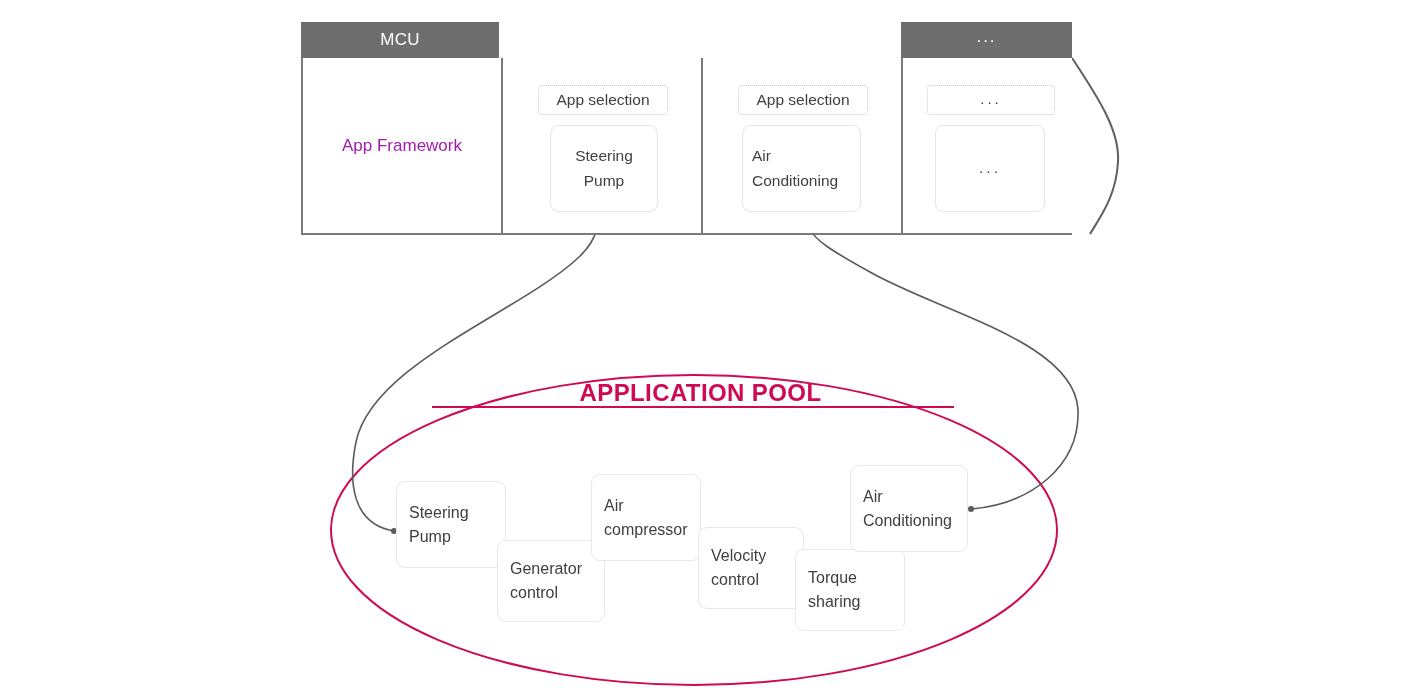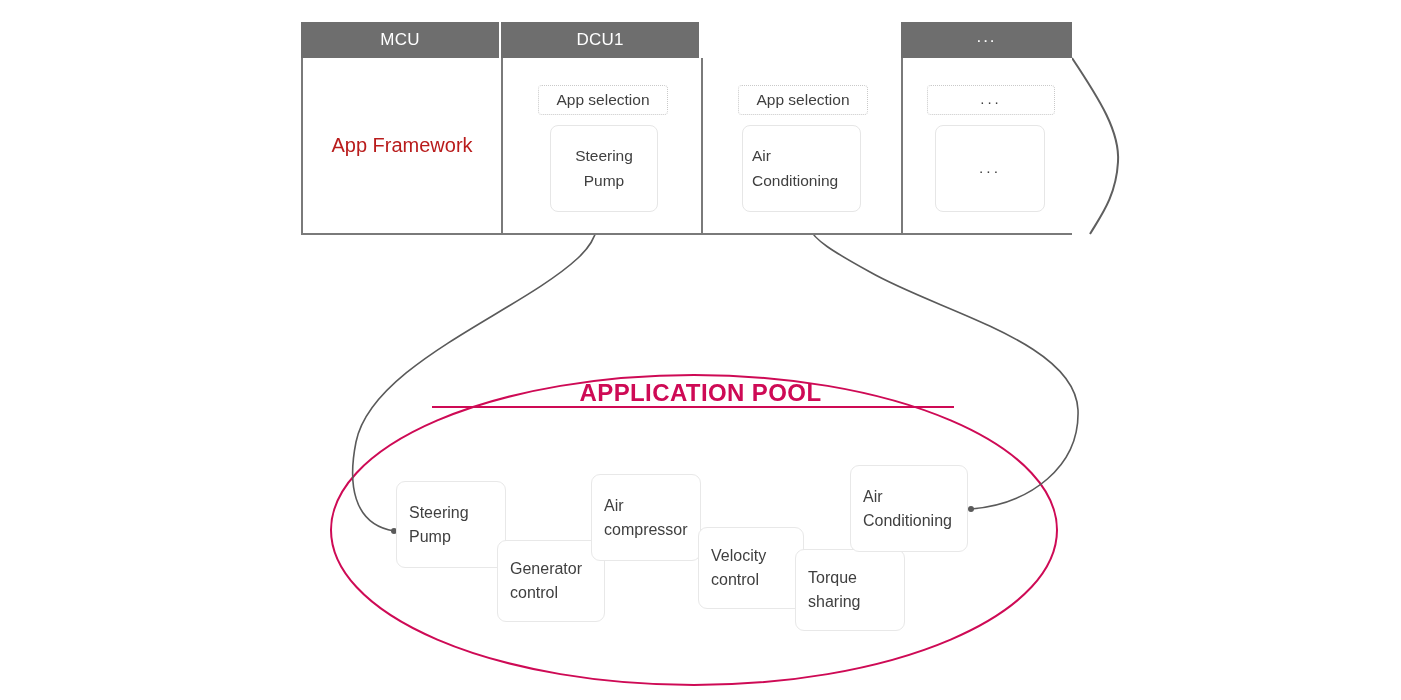--- a/index.html
+++ b/index.html
@@ -38,21 +38,21 @@
     border-left:2px solid #7a7a7a;
     border-bottom:2px solid #7a7a7a;
     box-sizing:border-box;
   }
   .ecu-col.c3 .ecu-body{border-left:2px solid #7a7a7a;border-right:none;}
   .ecu-col.c0 .ecu-body{border-left:2px solid #7a7a7a;}
 
   .mcu-label{
     position:absolute;left:0;right:0;top:0;bottom:0;
     display:flex;align-items:center;justify-content:center;
-    font-size:20px;color:#b91c1c;
+    font-size:17px;color:#a21caf;
   }
 
   .app-sel{
     position:absolute;top:27px;left:35px;width:130px;height:30px;
     border:1.6px dotted #c9c9c9;border-radius:4px;
     display:flex;align-items:center;justify-content:center;
     font-size:15.5px;color:#3f3f3f;box-sizing:border-box;
   }
   .app-sel.dots-only{font-size:15px;letter-spacing:3px;padding-bottom:4px;}
 
@@ -112,21 +112,20 @@
   <div class="ecu-table">
 
     <div class="ecu-col c0">
       <div class="ecu-head">MCU</div>
       <div class="ecu-body">
         <div class="mcu-label">App Framework</div>
       </div>
     </div>
 
     <div class="ecu-col c1">
-      <div class="ecu-head">DCU1</div>
       <div class="ecu-body">
         <div class="app-sel">App selection</div>
         <div class="app-box centered" style="left:47px;width:108px;height:87px;">
           <span>Steering<br>Pump</span>
         </div>
       </div>
     </div>
 
     <div class="ecu-col c2">
       <div class="ecu-body">

